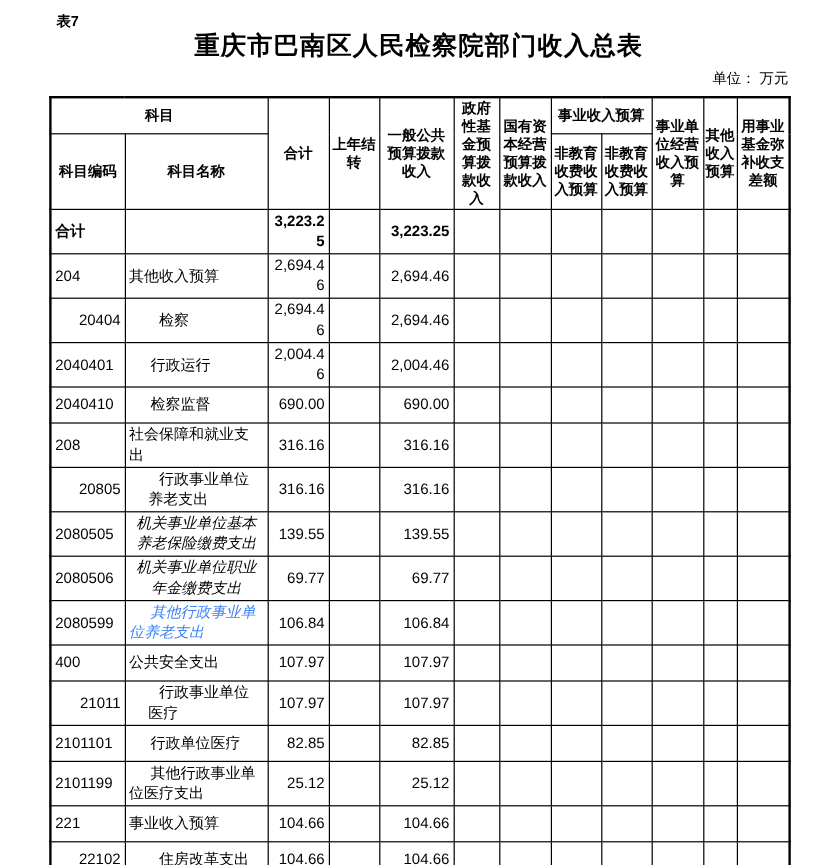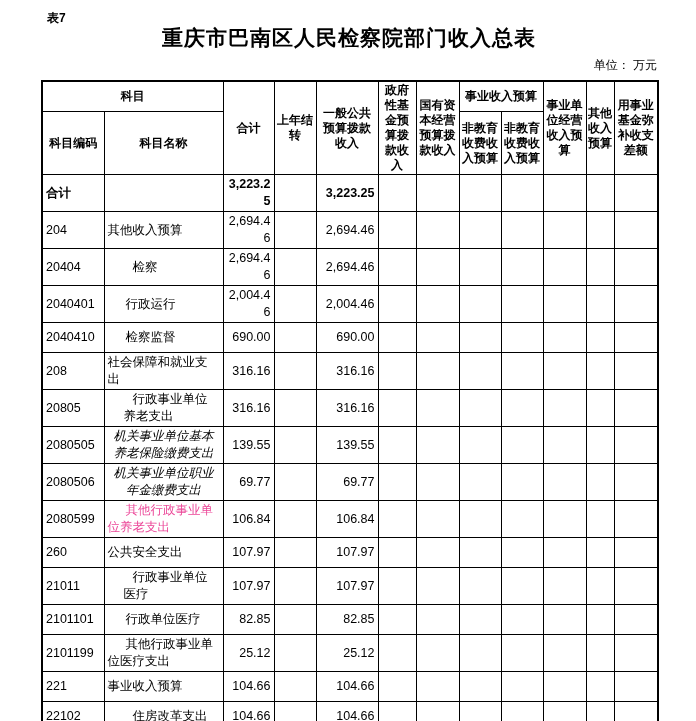--- a/index.html
+++ b/index.html
@@ -34,26 +34,26 @@
     font-size:12px;font-weight:bold;text-align:center;
     vertical-align:middle;padding:1px;line-height:15px;
   }
   tr.hrow1 th{height:26px;}
   tr.hrow2 th{height:57px;}
   .grid td{
     font-size:12.5px;line-height:17px;height:27px;
     vertical-align:middle;padding:1px 3px;
   }
   td.code{text-align:left;}
-  td.code.center{text-align:left;margin-left:46px;}
+  td.code.center{text-align:right;margin-left:46px;}
   td.name{text-align:left;}
   td.name.ind1{text-indent:9px;padding-left:19px;}
   td.name.ind2{text-indent:18px;}
   td.name.center{text-align:center;text-indent:0;font-style:italic;}
-  td.name.serif{font-family:"Liberation Serif","DejaVu Serif",serif;color:#ec4899;}
+  td.name.serif{font-family:"Liberation Serif","DejaVu Serif",serif;color:#3b82f6;font-style:italic;}
   td.num{text-align:right;}
   tr.bold td{font-weight:bold;}
 </style>
 </head>
 <body>
 
 <div class="table-no">表7</div>
 <h1 class="page-title">重庆市巴南区人民检察院部门收入总表</h1>
 <div class="unit-label">单位： 万元</div>
 
@@ -227,21 +227,21 @@
         <td class="num">106.84</td>
         <td class="num"></td>
         <td class="num"></td>
         <td class="num"></td>
         <td class="num"></td>
         <td class="num"></td>
         <td class="num"></td>
         <td class="num"></td>
       </tr>
       <tr>
-        <td class="code">260</td>
+        <td class="code">400</td>
         <td class="name">公共安全支出</td>
         <td class="num">107.97</td>
         <td class="num"></td>
         <td class="num">107.97</td>
         <td class="num"></td>
         <td class="num"></td>
         <td class="num"></td>
         <td class="num"></td>
         <td class="num"></td>
         <td class="num"></td>

